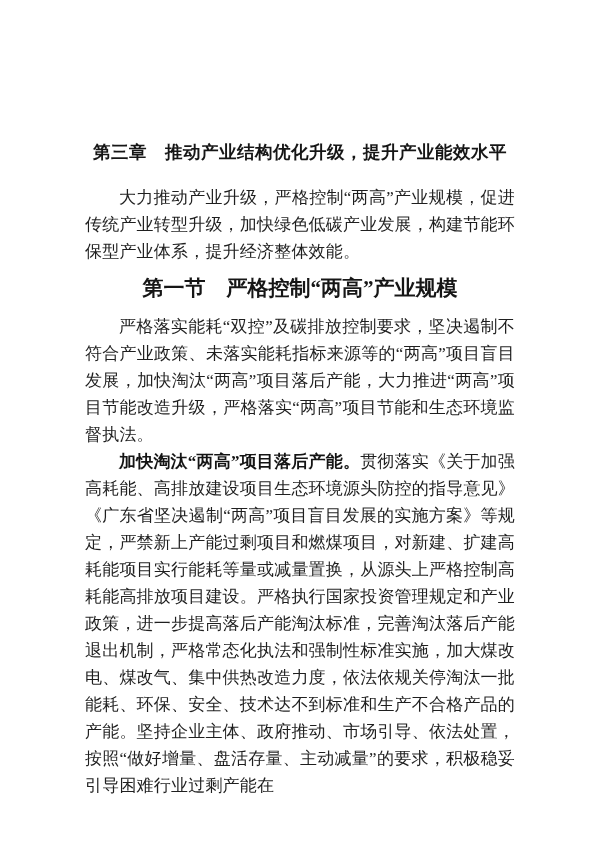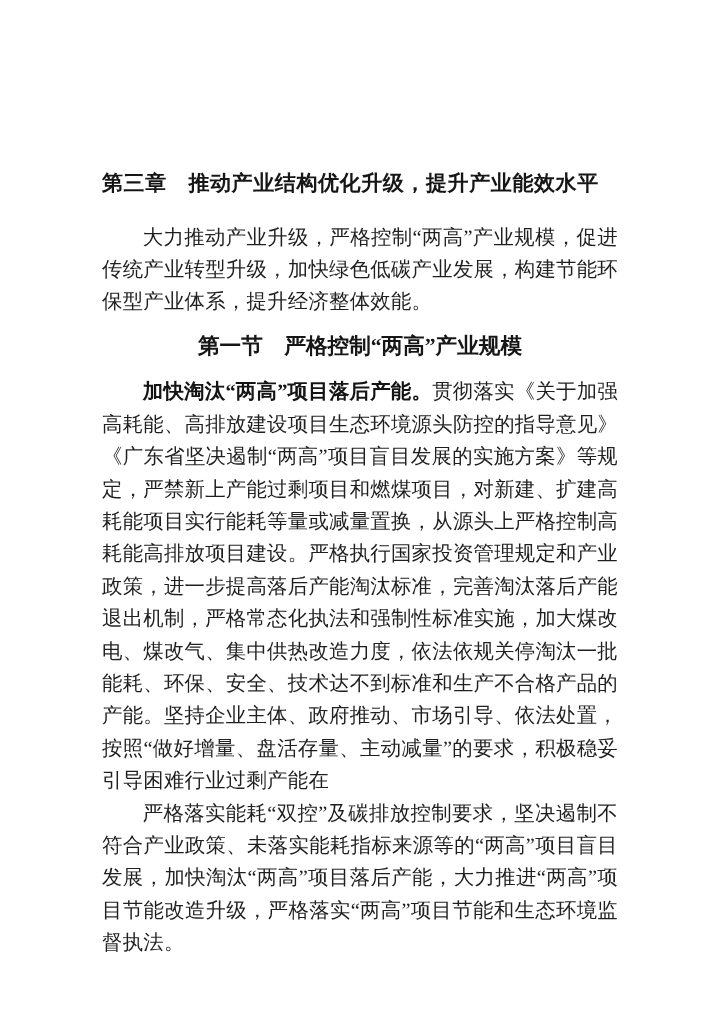--- a/index.html
+++ b/index.html
@@ -23,39 +23,40 @@
   }
   .content {
     box-sizing: border-box;
     padding: 140px 85px 0 85px;
   }
   .chapter-title {
     font-family: "Liberation Sans", "DejaVu Sans", sans-serif;
     font-weight: bold;
     font-size: 17.5px;
     line-height: 24px;
+    text-align: center;
     letter-spacing: 0.5px;
     color: #161616;
     margin: 0 0 20px 0;
   }
   .para {
     font-size: 17px;
     line-height: 27px;
     text-align: justify;
     text-indent: 2em;
     margin: 0;
     letter-spacing: 0.2px;
   }
   .intro-para {
     margin-bottom: 6px;
   }
   .section-title {
     font-family: "Liberation Serif", "DejaVu Serif", serif;
     font-weight: bold;
-    font-size: 18px;
+    font-size: 21px;
     line-height: 22px;
     text-align: center;
     color: #161616;
     margin: 12px 0 14px 0;
   }
   .lead-bold {
     font-weight: bold;
     color: #141414;
   }
   .page-number {
@@ -75,19 +76,19 @@
 
 <div class="page">
   <div class="content">
 
     <h1 class="chapter-title">第三章　推动产业结构优化升级，提升产业能效水平</h1>
 
     <p class="para intro-para">大力推动产业升级，严格控制“两高”产业规模，促进传统产业转型升级，加快绿色低碳产业发展，构建节能环保型产业体系，提升经济整体效能。</p>
 
     <h2 class="section-title">第一节　严格控制“两高”产业规模</h2>
 
+    <p class="para">严格落实能耗“双控”及碳排放控制要求，坚决遏制不符合产业政策、未落实能耗指标来源等的“两高”项目盲目发展，加快淘汰“两高”项目落后产能，大力推进“两高”项目节能改造升级，严格落实“两高”项目节能和生态环境监督执法。</p>
+
     <p class="para"><span class="lead-bold">加快淘汰“两高”项目落后产能。</span><span>贯彻落实《关于加强高耗能、高排放建设项目生态环境源头防控的指导意见》《广东省坚决遏制“两高”项目盲目发展的实施方案》等规定，严禁新上产能过剩项目和燃煤项目，对新建、扩建高耗能项目实行能耗等量或减量置换，从源头上严格控制高耗能高排放项目建设。严格执行国家投资管理规定和产业政策，进一步提高落后产能淘汰标准，完善淘汰落后产能退出机制，严格常态化执法和强制性标准实施，加大煤改电、煤改气、集中供热改造力度，依法依规关停淘汰一批能耗、环保、安全、技术达不到标准和生产不合格产品的产能。坚持企业主体、政府推动、市场引导、依法处置，按照“做好增量、盘活存量、主动减量”的要求，积极稳妥引导困难行业过剩产能在</span></p>
-
-    <p class="para">严格落实能耗“双控”及碳排放控制要求，坚决遏制不符合产业政策、未落实能耗指标来源等的“两高”项目盲目发展，加快淘汰“两高”项目落后产能，大力推进“两高”项目节能改造升级，严格落实“两高”项目节能和生态环境监督执法。</p>
 
   </div>
 
 </div>
 
 </body></html>

